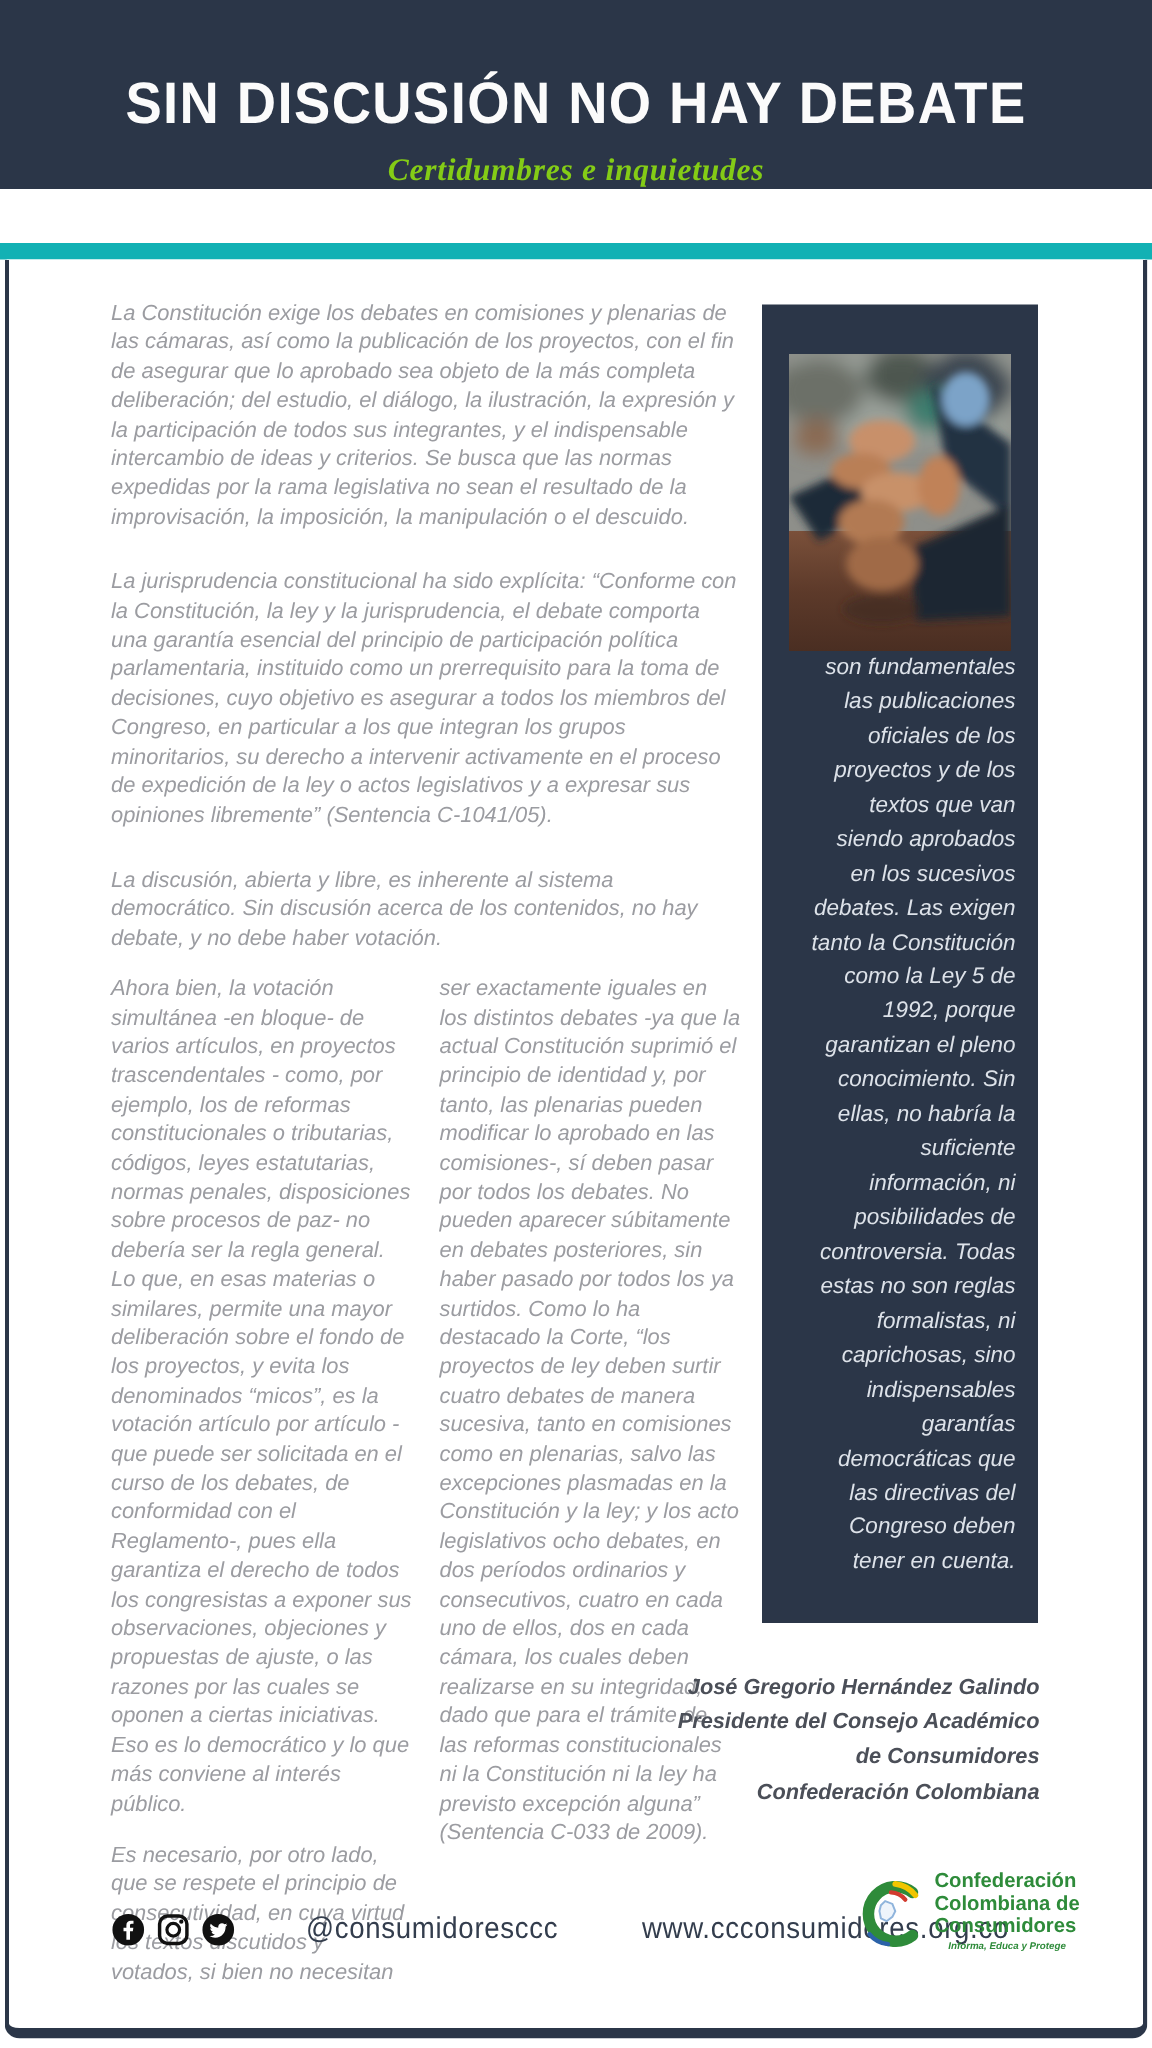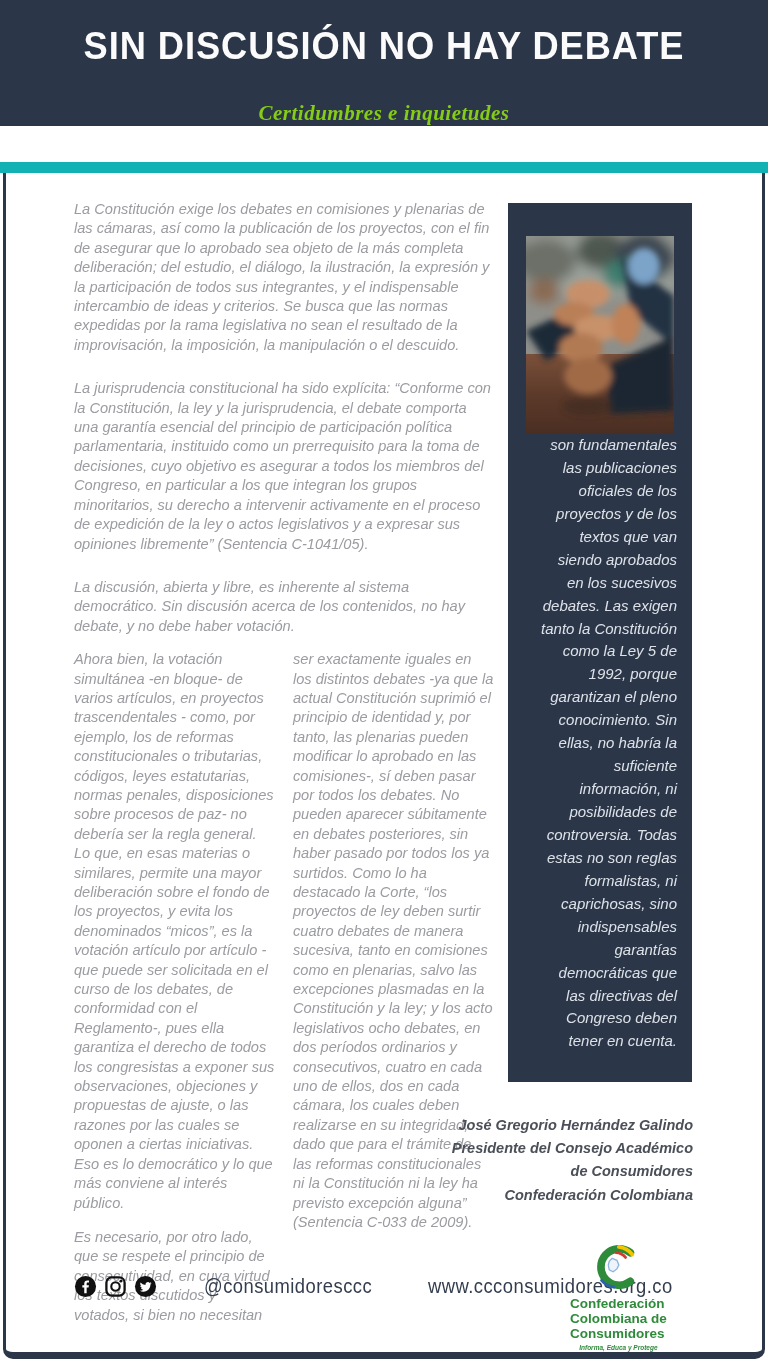--- a/index.html
+++ b/index.html
@@ -3,21 +3,21 @@
 <meta charset="utf-8">
 <style>
   html,body{margin:0;padding:0;background:#ffffff;}
   .page{
     position:relative;width:768px;height:1365px;overflow:hidden;background:#ffffff;
     font-family:"Liberation Sans",sans-serif;
   }
   
   .header{
     position:absolute;top:0;left:0;right:0;height:126px;background:#2b3648;
-    display:flex;flex-direction:column;align-items:center;justify-content:space-between;
+    display:flex;flex-direction:column;align-items:center;justify-content:flex-end;
     padding-top:24px;box-sizing:border-box;
   }
   .title{
     color:#fbfbfb;font-weight:bold;font-size:39px;letter-spacing:1px;
     white-space:nowrap;transform:scaleX(0.93);
   }
   .subtitle{
     margin-top:9px;color:#84cc16;font-family:"Liberation Serif",serif;
     font-style:italic;font-weight:bold;font-size:21px;letter-spacing:0.5px;
   }
@@ -63,21 +63,21 @@
   .social{display:flex;align-items:center;gap:7px;}
   .social svg{display:block;cursor:pointer;}
   .handle{
     margin-left:16px;color:#333d4d;font-size:20px;letter-spacing:0.5px;
     transform:scaleX(0.92);transform-origin:left center;white-space:nowrap;
   }
   .website{
     margin-left:10px;color:#333d4d;font-size:20px;letter-spacing:0.5px;
     transform:scaleX(0.92);transform-origin:left center;white-space:nowrap;
   }
-  .logo{position:absolute;left:570px;top:1242px;display:flex;align-items:center;flex-direction:column;}
+  .logo{position:absolute;left:570px;top:1242px;display:flex;align-items:flex-end;}
   .logo-mark{width:46px;height:50px;margin-right:7px;}
   .logo-text{padding-top:4px;}
   .logo-text .ln{color:#2e8b3a;font-size:13.5px;font-weight:bold;line-height:1.12;}
   .logo-tagline{margin-top:3px;color:#2e8b3a;font-size:6.5px;font-style:italic;font-weight:bold;text-align:center;}
 </style>
 </head>
 <body>
 
 <div class="page">
 

